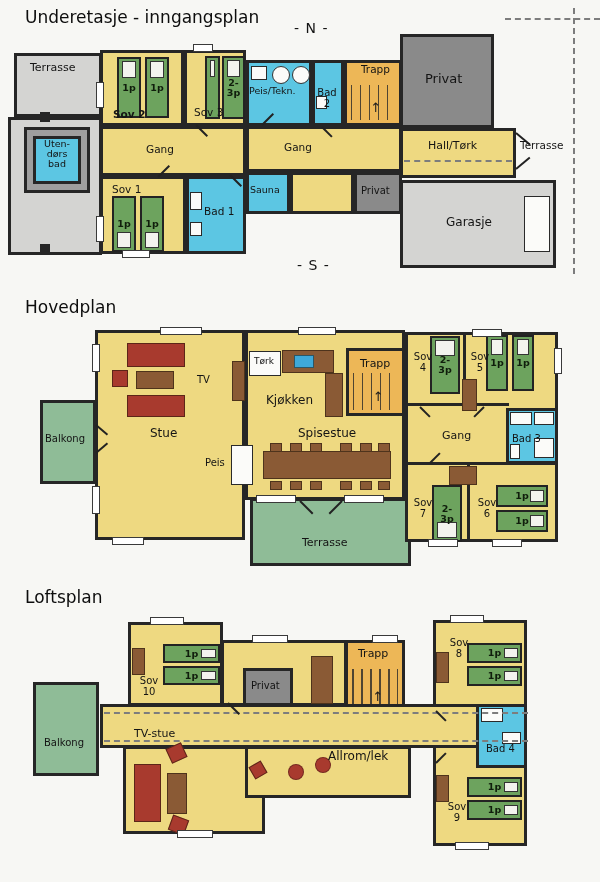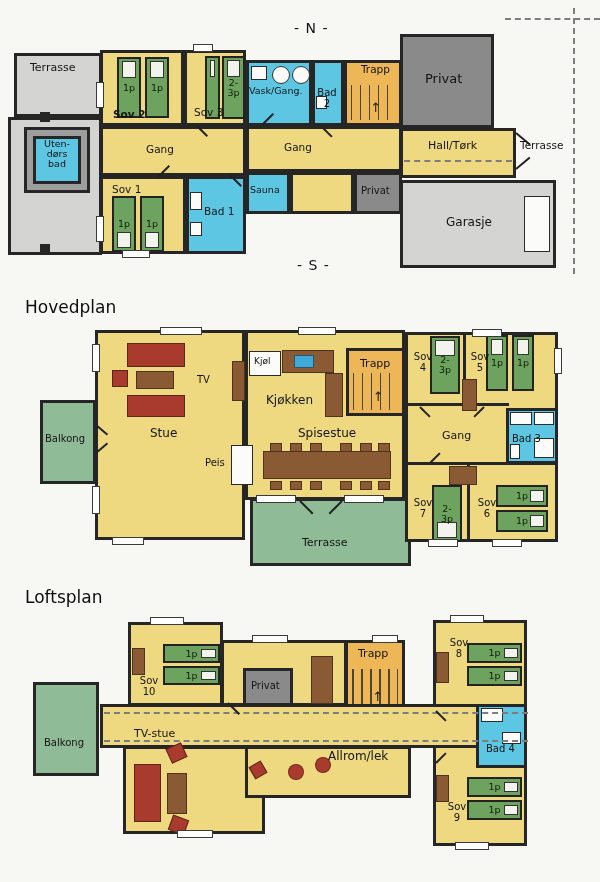--- a/index.html
+++ b/index.html
@@ -12,21 +12,21 @@
   .xroom {
     background-image:
       linear-gradient(to top right, transparent calc(50% - 1px), #3a3a3a calc(50% - 1px), #3a3a3a calc(50% + 1px), transparent calc(50% + 1px)),
       linear-gradient(to bottom right, transparent calc(50% - 1px), #3a3a3a calc(50% - 1px), #3a3a3a calc(50% + 1px), transparent calc(50% + 1px));
   }
   .stairs .treads {
     position:absolute; left:4px; right:4px; top:36%; bottom:3px;
     background:repeating-linear-gradient(90deg, rgba(40,40,40,.8) 0 1.5px, transparent 1.5px 9px);
   }
   .stair-arrow { position:absolute; bottom:14%; left:55%; transform:translateX(-50%); font-size:13px; color:#1c1c1c; }
-  .bed { border:2px solid #232323; }
+  .bed { border:2px solid #232323;font-weight:bold; }
   .pillow { position:absolute; background:#f3f3ee; border:1px solid #333; }
   .pillow-top    { left:3px; right:3px; top:2px;    height:26%; }
   .pillow-bottom { left:3px; right:3px; bottom:2px; height:26%; }
   .pillow-right  { top:3px; bottom:3px; right:2px;  width:24%; }
   .bedlab {
     position:absolute; inset:0; display:flex; align-items:center; justify-content:center;
     font-size:9.5px; line-height:1.05; white-space:pre-line; text-align:center; color:#101e0c;
   }
   .furn { border:1px solid rgba(30,20,8,.55); }
   .circ { border-radius:50%; border:1px solid rgba(0,0,0,.3); }
@@ -43,20 +43,21 @@
   .t1 { left:25px; top:7px; }
   .cn { left:294px; top:20px; }
   .cs { left:297px; top:257px; }
   .t2 { left:25px; top:297px; }
   .t3 { left:25px; top:587px; }
 </style>
 </head>
 <body>
 
 <div id="plan">
+  <div class="title t1">Underetasje - inngangsplan</div>
   <div class="compass cn">- N -</div>
   <div class="compass cs">- S -</div>
   <div class="title t2">Hovedplan</div>
   <div class="title t3">Loftsplan</div>
   <div id="shapes">
       <div class="shape room" style="left: 14px; top: 53px; width: 88px; height: 64px; background: rgb(212, 212, 210);"></div>
       <div class="shape room" style="left: 8px; top: 117px; width: 94px; height: 138px; background: rgb(212, 212, 210);"></div>
       <div class="shape room" style="left: 24px; top: 127px; width: 66px; height: 66px; background: rgb(158, 158, 158);"></div>
       <div class="shape room" style="left: 33px; top: 136px; width: 48px; height: 48px; background: rgb(92, 198, 227);"></div>
       <div class="shape room" style="left: 100px; top: 50px; width: 84px; height: 76px; background: rgb(238, 217, 129);"></div>
@@ -126,21 +127,21 @@
       <div class="shape door" style="left: 516px; top: 168px; width: 18px; transform: rotate(-40deg);"></div>
       <div class="shape plabel" style="left: 30px; top: 62px; font-size: 11px;">Terrasse</div>
       <div class="shape plabel" style="left: 36px; top: 139px; width: 42px; font-size: 9.5px; text-align: center;">Uten-
 dørs
 bad</div>
       <div class="shape plabel" style="left: 113px; top: 109px; font-size: 10.5px; font-weight: bold;">Sov 2</div>
       <div class="shape plabel" style="left: 194px; top: 107px; font-size: 10.5px;">Sov 3</div>
       <div class="shape plabel" style="left: 146px; top: 144px; font-size: 10.5px;">Gang</div>
       <div class="shape plabel" style="left: 112px; top: 184px; font-size: 10.5px;">Sov 1</div>
       <div class="shape plabel" style="left: 204px; top: 206px; font-size: 10.5px; text-align: right;">Bad 1</div>
-      <div class="shape plabel" style="left: 249px; top: 86px; font-size: 9.5px;">Vask/Gang.</div>
+      <div class="shape plabel" style="left: 249px; top: 86px; font-size: 9.5px;">Peis/Tekn.</div>
       <div class="shape plabel" style="left: 315px; top: 88px; width: 24px; font-size: 10px; text-align: center;">Bad
 2</div>
       <div class="shape plabel" style="left: 361px; top: 64px; font-size: 10.5px;">Trapp</div>
       <div class="shape plabel" style="left: 284px; top: 142px; font-size: 10.5px;">Gang</div>
       <div class="shape plabel" style="left: 250px; top: 185px; font-size: 9.5px;">Sauna</div>
       <div class="shape plabel" style="left: 361px; top: 186px; font-size: 10px;">Privat</div>
       <div class="shape plabel" style="left: 425px; top: 72px; font-size: 13px;">Privat</div>
       <div class="shape plabel" style="left: 428px; top: 140px; font-size: 11px;">Hall/Tørk</div>
       <div class="shape plabel" style="left: 520px; top: 140px; font-size: 10.5px;">Terrasse</div>
       <div class="shape plabel" style="left: 446px; top: 216px; font-size: 12px;">Garasje</div>
@@ -227,21 +228,21 @@
       <div class="shape door" style="left: 300px; top: 500px; width: 18px; transform: rotate(45deg);"></div>
       <div class="shape door" style="left: 342px; top: 500px; width: 18px; transform: rotate(135deg);"></div>
       <div class="shape door" style="left: 96px; top: 424px; width: 15px; transform: rotate(40deg);"></div>
       <div class="shape door" style="left: 96px; top: 452px; width: 15px; transform: rotate(-40deg);"></div>
       <div class="shape door" style="left: 420px; top: 406px; width: 14px; transform: rotate(45deg);"></div>
       <div class="shape door" style="left: 484px; top: 406px; width: 14px; transform: rotate(135deg);"></div>
       <div class="shape door" style="left: 430px; top: 462px; width: 14px; transform: rotate(-45deg);"></div>
       <div class="shape plabel" style="left: 150px; top: 427px; font-size: 12px;">Stue</div>
       <div class="shape plabel" style="left: 197px; top: 375px; font-size: 10px;">TV</div>
       <div class="shape plabel" style="left: 45px; top: 434px; font-size: 10px;">Balkong</div>
-      <div class="shape plabel" style="left: 254px; top: 357px; font-size: 9px;">Kjøl</div>
+      <div class="shape plabel" style="left: 254px; top: 357px; font-size: 9px;">Tørk</div>
       <div class="shape plabel" style="left: 266px; top: 394px; font-size: 12px;">Kjøkken</div>
       <div class="shape plabel" style="left: 360px; top: 358px; font-size: 11px;">Trapp</div>
       <div class="shape plabel" style="left: 298px; top: 427px; font-size: 12px;">Spisestue</div>
       <div class="shape plabel" style="left: 205px; top: 458px; font-size: 10px;">Peis</div>
       <div class="shape plabel" style="left: 302px; top: 537px; font-size: 11px;">Terrasse</div>
       <div class="shape plabel" style="left: 411px; top: 352px; width: 24px; font-size: 10px; text-align: center;">Sov
 4</div>
       <div class="shape plabel" style="left: 468px; top: 352px; width: 24px; font-size: 10px; text-align: center;">Sov
 5</div>
       <div class="shape plabel" style="left: 442px; top: 430px; font-size: 11px;">Gang</div>

